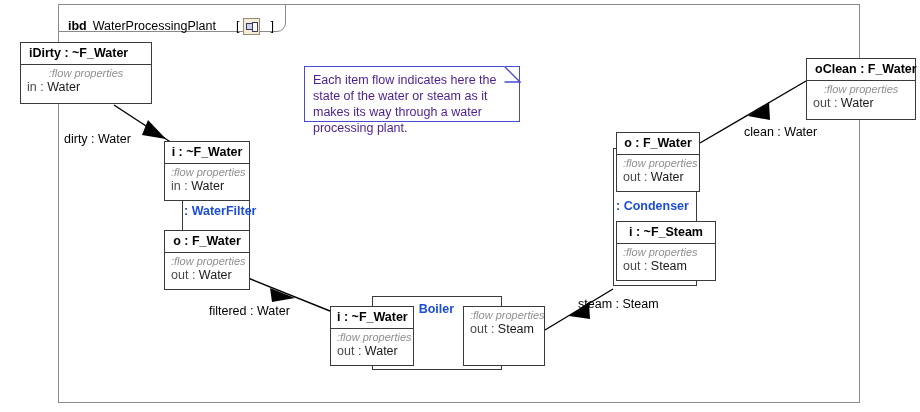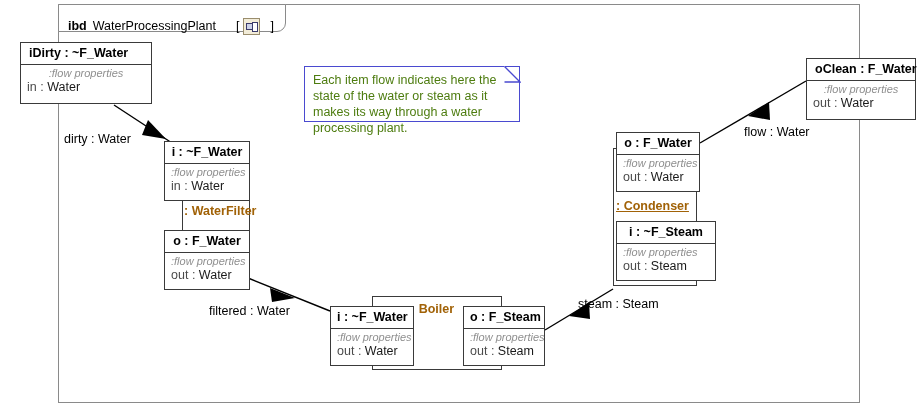--- a/index.html
+++ b/index.html
@@ -111,34 +111,34 @@
 
   
   .partbox {
     background: #ffffff;
     border: 1.5px solid #3a3a3a;
     box-sizing: border-box;
   }
   .partname {
     font-weight: bold;
     font-size: 12.5px;
-    color: #a16207;
+    color: #1d4ed8;
     white-space: nowrap;
     position: absolute;
   }
 
   
   #note {
     left: 304px; top: 66px;
     width: 216px; height: 56px;
     border: 1.5px solid #4a4ad0;
     background: #ffffff;
     box-sizing: border-box;
     font-size: 12.5px;
-    color: #4d7c0f;
+    color: #4c1d95;
     line-height: 16px;
     padding: 5px 8px 0 8px;
   }
   #note-fold {
     left: 504px; top: 66px;
     width: 17px; height: 17px;
     overflow: hidden;
   }
   #note-fold svg { display: block; }
 
@@ -242,33 +242,32 @@
       <div class="flowhdr">:flow properties</div>
       <div class="flowrow">
         <span>out</span>
         <span>:</span>
         <span class="ty">Water</span>
       </div>
     </div>
   </div>
 
   <div class="abs block" id="port-boiler-out" style="left:463px; top:306px; width:82px; height:60px;">
-    <div class="block-title">o : F_Steam</div>
     <div class="compartment">
       <div class="flowhdr">:flow properties</div>
       <div class="flowrow">
         <span>out</span>
         <span>:</span>
         <span class="ty">Steam</span>
       </div>
     </div>
   </div>
 
   <div class="abs partbox" id="part-condenser" style="left:613px; top:148px; width:84px; height:138px;"></div>
-  <div class="abs partname" id="label-condenser" style="left:616px; top:199px;text-decoration:underline;">: Condenser</div>
+  <div class="abs partname" id="label-condenser" style="left:616px; top:199px;">: Condenser</div>
 
   <div class="abs block" id="port-condenser-out" style="left:616px; top:132px; width:84px; height:60px;">
     <div class="block-title">o : F_Water</div>
     <div class="compartment">
       <div class="flowhdr">:flow properties</div>
       <div class="flowrow">
         <span>out</span>
         <span>:</span>
         <span class="ty">Water</span>
       </div>
@@ -293,15 +292,15 @@
   <div class="abs" id="note-fold">
     <svg width="17" height="17" viewBox="0 0 17 17">
       <polygon points="0,0 16,16 0,16" fill="#ffffff" stroke="none"></polygon>
       <polyline points="0.5,0.5 16,16 0.5,16" fill="#ffffff" stroke="#4a4ad0" stroke-width="1.3"></polyline>
     </svg>
   </div>
 
   <div class="abs conn-label" style="left:64px; top:132px;">dirty : Water</div>
   <div class="abs conn-label" style="left:209px; top:304px;text-align:right;">filtered : Water</div>
   <div class="abs conn-label" style="left:578px; top:297px;text-align:center;">steam : Steam</div>
-  <div class="abs conn-label" style="left:744px; top:125px;">flow : Water</div>
+  <div class="abs conn-label" style="left:744px; top:125px;">clean : Water</div>
 
 </div>
 
 </body></html>

